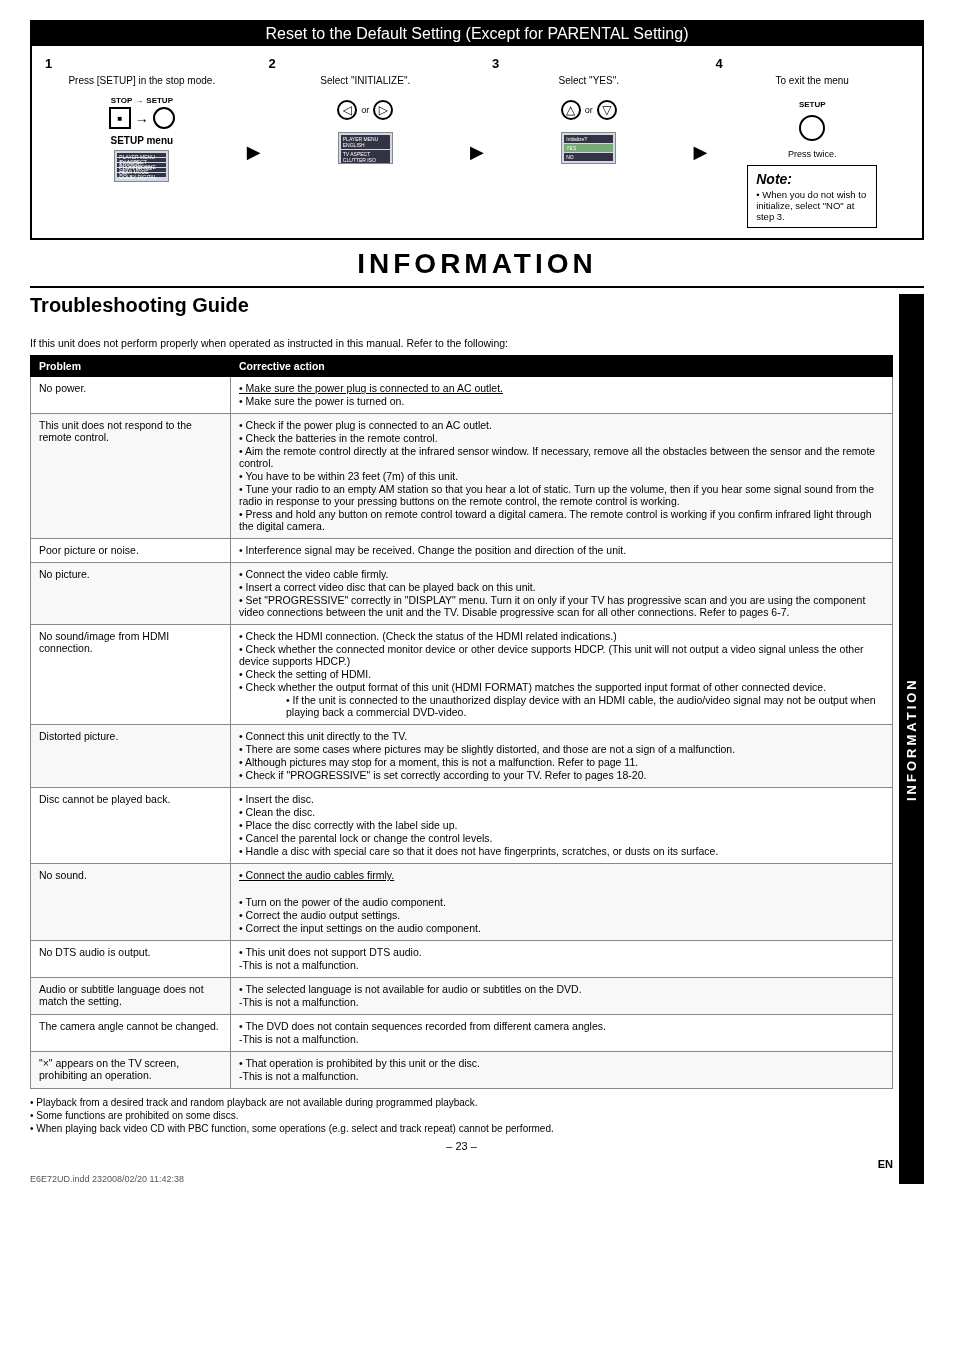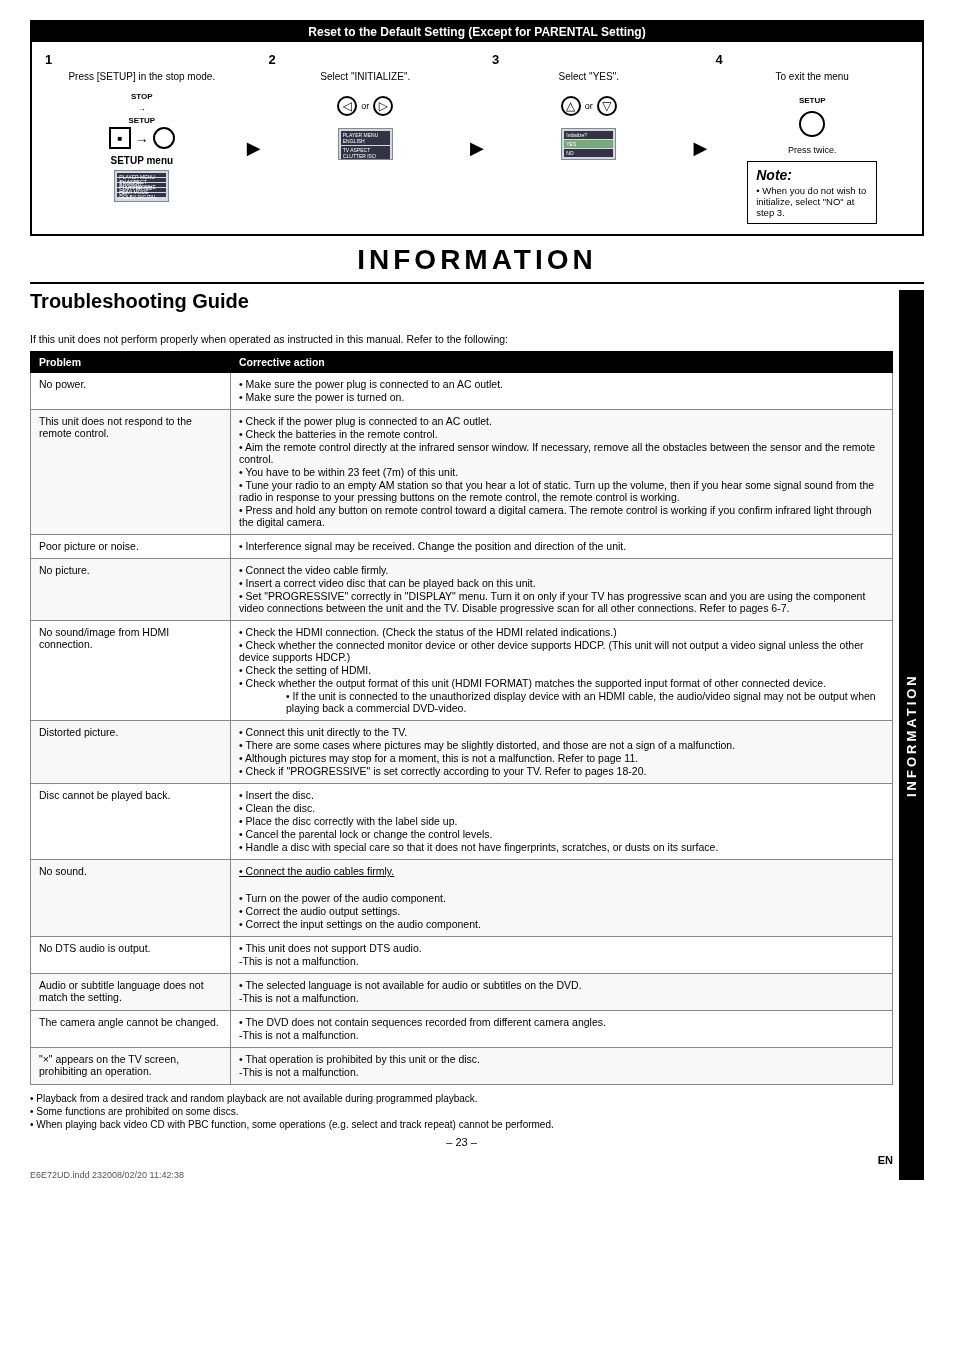--- a/index.html
+++ b/index.html
@@ -14,22 +14,22 @@
     }
 
     
     .reset-section {
       border: 2px solid #000;
       margin-bottom: 8px;
     }
     .reset-title {
       background: #000;
       color: #fff;
-      font-weight: bold;
-      font-size: 12px;
+      font-weight: normal;
+      font-size: 16px;
       padding: 3px 8px;
       text-align: center;
     }
     .reset-steps {
       display: flex;
       align-items: stretch;
       padding: 10px 5px;
       gap: 0;
     }
     .step {
@@ -225,21 +225,21 @@
 
 <div class="reset-section">
   <div class="reset-title">Reset to the Default Setting (Except for PARENTAL Setting)</div>
   <div class="reset-steps">
 
     <div class="step">
       <div class="step-number"><span>1</span></div>
       <div class="step-desc">Press [SETUP] in the stop mode.</div>
       <div class="step-img">
         <div style="display:flex;flex-direction:column;align-items:center;gap:2px;">
-          <div style="display:flex;align-items:center;gap:3px;font-size:8px;font-weight:bold;flex-direction:column;">
+          <div style="display:flex;gap:3px;font-size:8px;font-weight:bold;">
             <span>STOP</span>
             <span>→</span>
             <span>SETUP</span>
           </div>
           <div style="display:flex;align-items:center;gap:4px;">
             <div class="square-btn">■</div>
             <span style="font-size:14px;">→</span>
             <div class="circle-btn"></div>
           </div>
         </div>
@@ -324,21 +324,21 @@
       <thead>
         <tr>
           <th>Problem</th>
           <th>Corrective action</th>
         </tr>
       </thead>
       <tbody id="table-body">
       <tr>
             <td class="problem-col">No power.</td>
             <td>
-              <div style="margin-bottom: 1px;">• Make sure the power plug is connected to an AC outlet.</div>
+              <div style="margin-bottom: 1px; text-decoration: underline;">• Make sure the power plug is connected to an AC outlet.</div>
               <div style="margin-bottom: 1px;">• Make sure the power is turned on.</div>
             </td>
           </tr>
           <tr>
             <td class="problem-col">This unit does not respond to the remote control.</td>
             <td>
               <div style="margin-bottom: 1px;">• Check if the power plug is connected to an AC outlet.</div>
               <div style="margin-bottom: 1px;">• Check the batteries in the remote control.</div>
               <div style="margin-bottom: 1px;">• Aim the remote control directly at the infrared sensor window. If necessary, remove all the obstacles between the sensor and the remote control.</div>
               <div style="margin-bottom: 1px;">• You have to be within 23 feet (7m) of this unit.</div>

